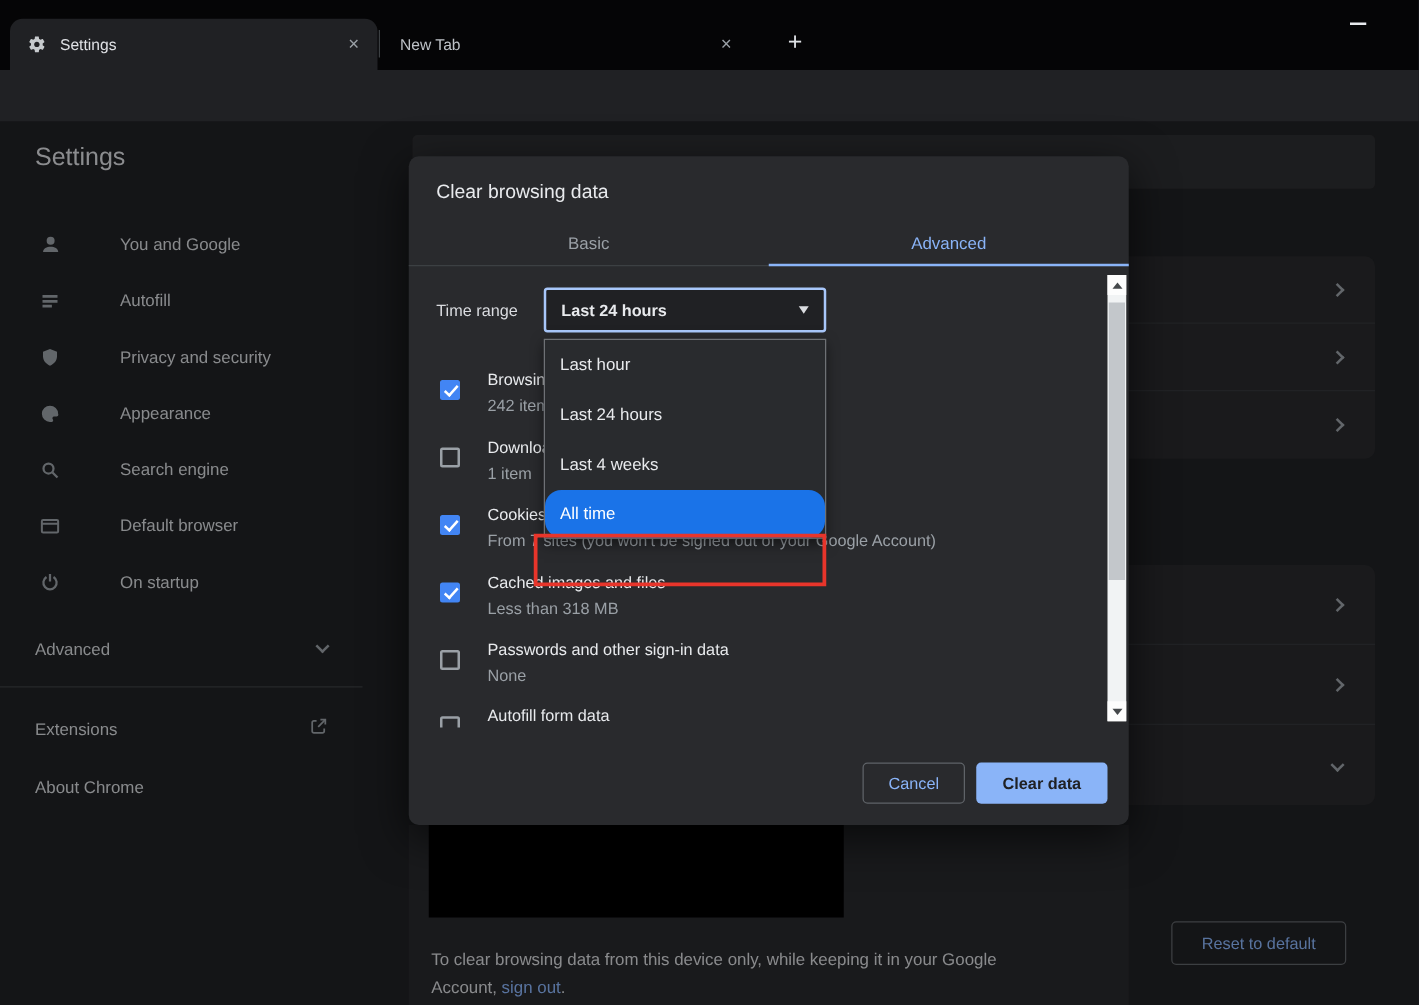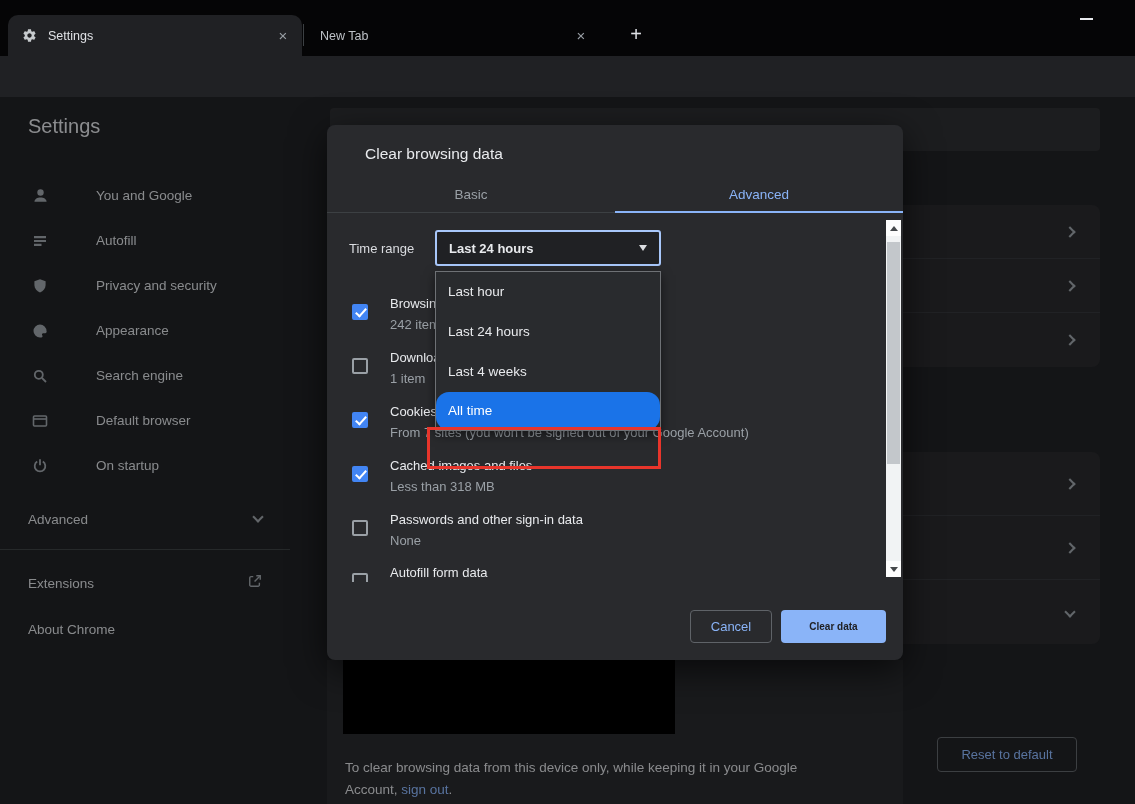--- a/index.html
+++ b/index.html
@@ -69,21 +69,21 @@
   .black-box { position:absolute; left:343px; top:561px; width:332px; height:76px; background:#000; z-index:3; }
   .footer-text { position:absolute; left:345px; top:660px; width:505px; font-size:13.5px; line-height:22px;
         color:#d6d8db; z-index:3; }
   .footer-text a { color:#8ab4f8; text-decoration:none;text-align:right; }
 
   .scrim { position:absolute; inset:0; background:rgba(0,0,0,0.36); z-index:5; }
 
   
   .dialog { position:absolute; left:327px; top:28px; width:576px; height:535px; background:#292a2d;
         border-radius:8px; box-shadow:0 10px 36px rgba(0,0,0,0.65); z-index:10; }
-  .dlg-title { position:absolute; left:38px; top:20px; font-size:15.5px; color:#e8eaed; }
+  .dlg-title { position:absolute; left:22px; top:20px; font-size:15.5px; color:#e8eaed; }
   .dlg-tabs { position:absolute; top:55px; left:0; width:576px; height:33px; border-bottom:1px solid #3c4043; display:flex; }
   .dlg-tab { width:288px; text-align:center; font-size:13.5px; font-weight:500; line-height:30px; color:#9aa0a6; }
   .dlg-tab.active { color:#8ab4f8; }
   .dlg-underline { position:absolute; left:288px; bottom:-1px; width:288px; height:2px; background:#8ab4f8; }
 
   .dlg-content { position:absolute; top:88px; left:0; width:576px; height:369px; overflow:hidden; }
   .tr-label { position:absolute; left:22px; top:28px; font-size:13px; color:#dadce0; }
   .tr-select { position:absolute; left:108px; top:17px; width:226px; height:36px; background:#202124;
         border:2px solid #a8c7fa; border-radius:3px; display:flex; align-items:center; padding:0 12px; }
   .tr-select .sel-text { font-size:13px; font-weight:600; color:#e8eaed; flex:1; }
@@ -111,21 +111,21 @@
   .sbar .arrow.up { top:0; } .sbar .arrow.dn { bottom:0; }
   .tri-up { width:0; height:0; border-left:4px solid transparent; border-right:4px solid transparent; border-bottom:5px solid #45484b; }
   .tri-dn { width:0; height:0; border-left:4px solid transparent; border-right:4px solid transparent; border-top:5px solid #45484b; }
   .sbar .thumb { position:absolute; left:1px; top:22px; width:13px; height:222px; background:#c3c7cb; }
 
   .dlg-btns { position:absolute; top:485px; left:0; width:576px; height:33px; }
   .btn-cancel { position:absolute; left:363px; top:0; width:82px; height:33px; background:transparent;
         border:1px solid #5f6368; border-radius:4px; color:#8ab4f8; font-size:13px; font-weight:500;
         font-family:"Liberation Sans",sans-serif; }
   .btn-clear { position:absolute; left:454px; top:0; width:105px; height:33px; background:#8ab4f8;
-        border:none; border-radius:4px; color:#202124; font-size:10px; font-weight:600;
+        border:none; border-radius:4px; color:#202124; font-size:13px; font-weight:600;
         font-family:"Liberation Sans",sans-serif; }
 </style>
 </head>
 <body>
 
 <div class="tabbar">
   <div class="tab active" style="left:8px">
     <span class="tab-fav">
       <svg width="15" height="15" viewBox="0 0 24 24" fill="#c6cacd">
           <path d="M19.4 13c.04-.33.07-.66.07-1s-.03-.67-.07-1l2.11-1.65c.19-.15.24-.42.12-.64l-2-3.46c-.12-.22-.39-.3-.61-.22l-2.49 1c-.52-.4-1.08-.73-1.69-.98l-.38-2.65C14.46 2.18 14.25 2 14 2h-4c-.25 0-.46.18-.49.42l-.38 2.65c-.61.25-1.17.59-1.69.98l-2.49-1c-.23-.09-.49 0-.61.22l-2 3.46c-.13.22-.07.49.12.64L4.57 11c-.04.33-.07.66-.07 1s.03.67.07 1l-2.11 1.65c-.19.15-.24.42-.12.64l2 3.46c.12.22.39.3.61.22l2.49-1c.52.4 1.08.73 1.69.98l.38 2.65c.03.24.24.42.49.42h4c.25 0 .46-.18.49-.42l.38-2.65c.61-.25 1.17-.59 1.69-.98l2.49 1c.23.09.49 0 .61-.22l2-3.46c.12-.22.07-.49-.12-.64L19.4 13zM12 15.5c-1.93 0-3.5-1.57-3.5-3.5s1.57-3.5 3.5-3.5 3.5 1.57 3.5 3.5-1.57 3.5-3.5 3.5z"></path>

